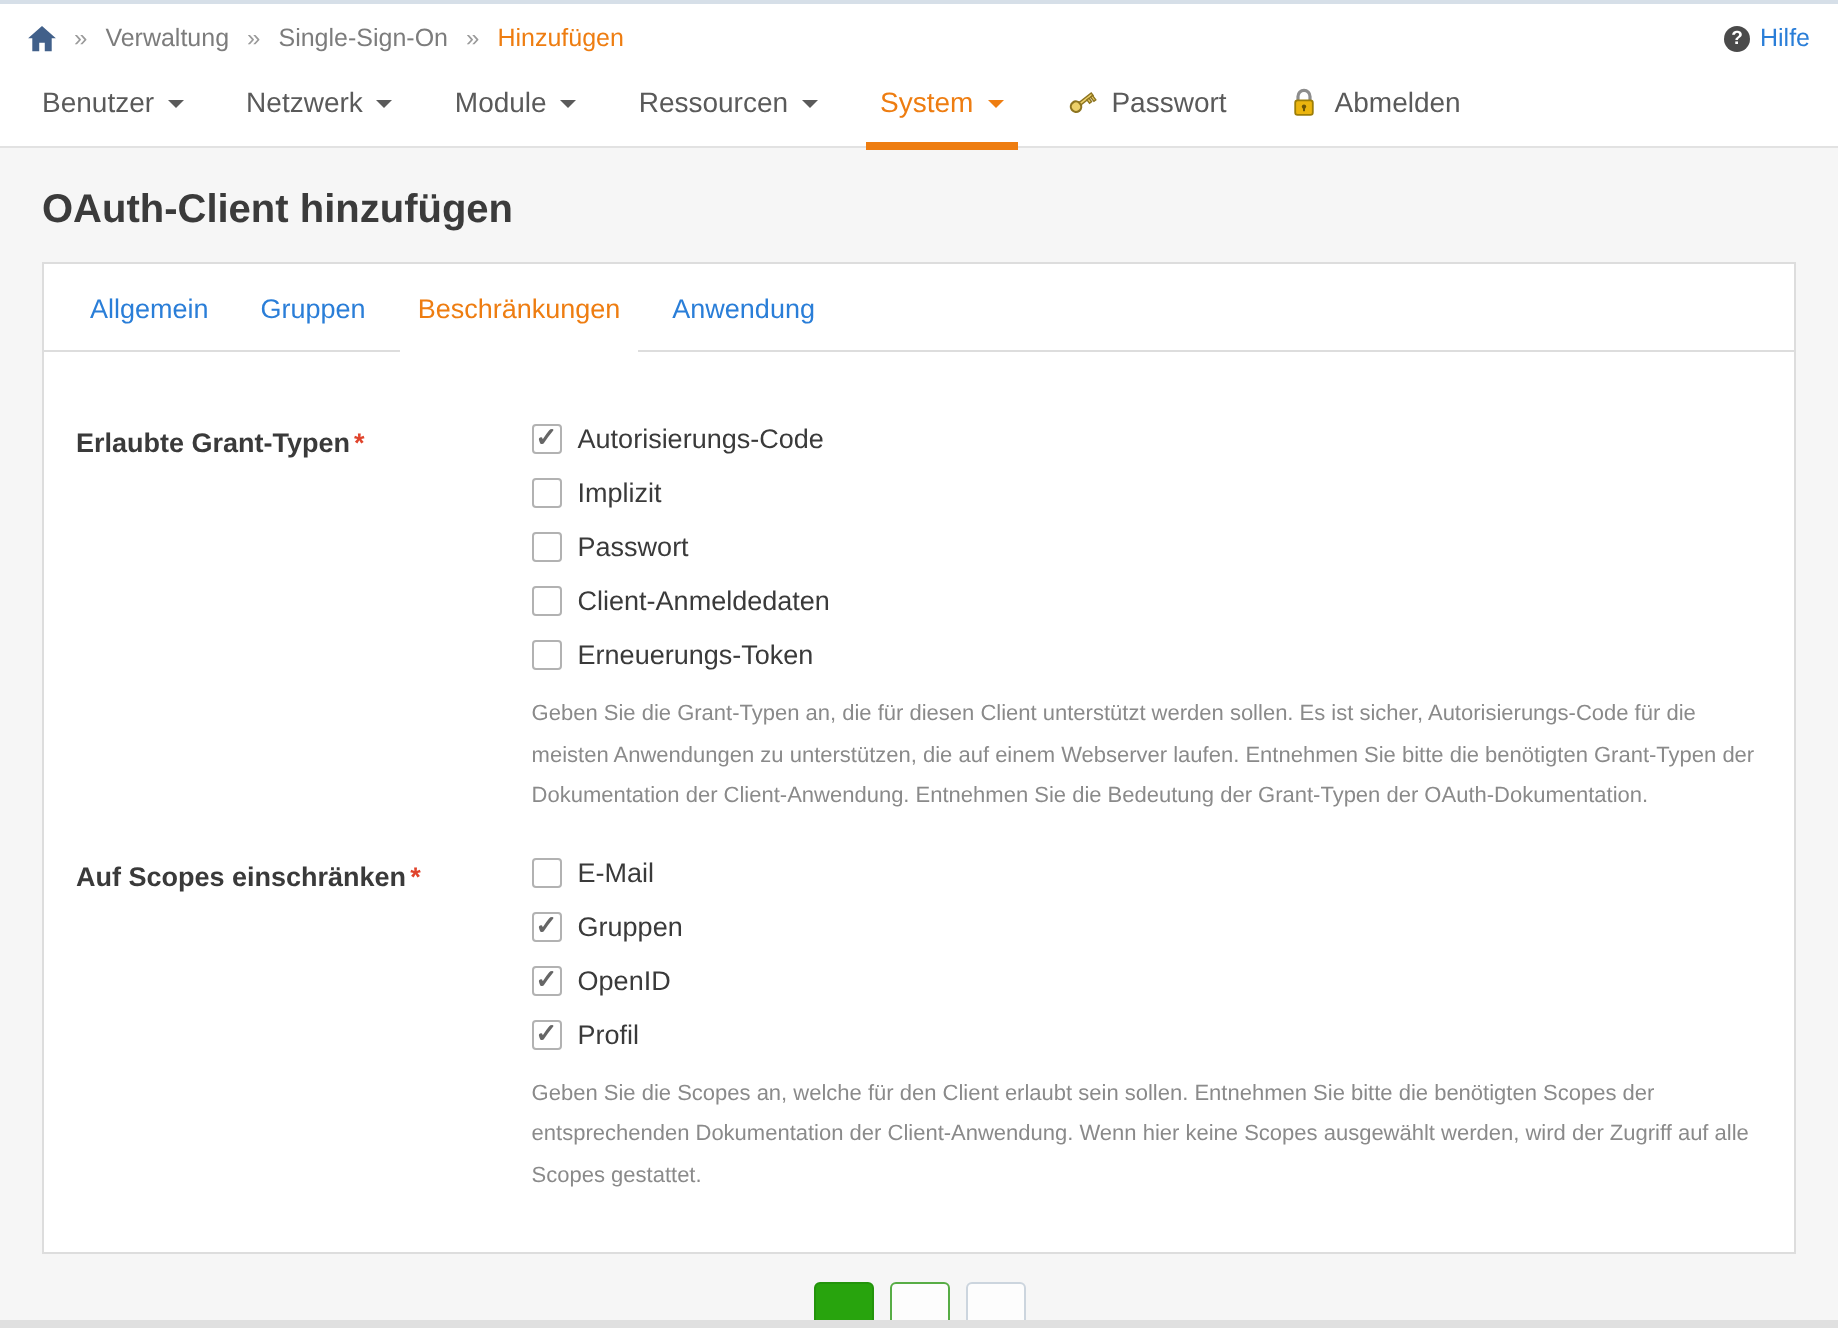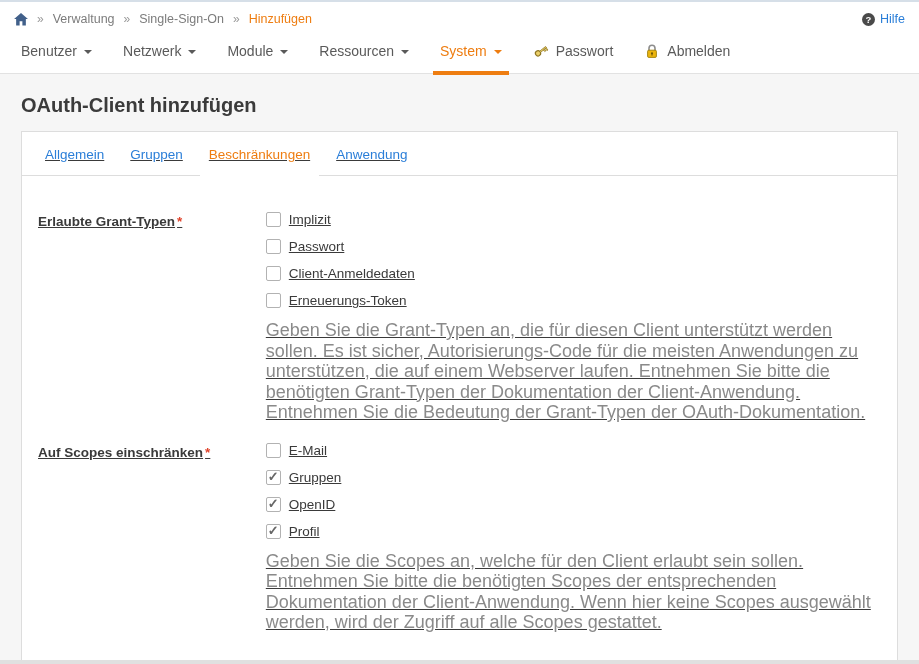--- a/index.html
+++ b/index.html
@@ -18,35 +18,35 @@
 
   .nav-row { display: flex; align-items: flex-start; padding: 0 14px; height: 46px; position: relative; }
   .nav-item { display: flex; align-items: center; gap: 7px; padding: 0 7px; margin-right: 17px; height: 46px; color: #5a5a5a; font-size: 14px; cursor: pointer; position: relative; white-space: nowrap; }
   .nav-item.active { color: #ee7d11; }
   .nav-item.active::after { content: ""; position: absolute; left: 0; right: 0; bottom: -1px; height: 4px; background: #ee7d11; }
   .caret { display: inline-block; width: 0; height: 0; border-left: 4px solid transparent; border-right: 4px solid transparent; border-top: 4px solid currentColor; margin-top: 2px; }
   .nav-icon { display: inline-flex; width: 16px; height: 16px; }
 
   
   .page-title { font-size: 20px; font-weight: 700; color: #3b3b3b; padding: 20px 0 14px 21px; }
-  .panel { margin: 0 21px; background: #fff; border: 1px solid #ddd; text-decoration: underline; }
+  .panel { margin: 0 21px; background: #fff; border: 1px solid #ddd; }
   .tabs { display: flex; padding: 0 10px; border-bottom: 1px solid #ddd; }
   .tab { padding: 15px 9px 13px; margin: 0 4px; font-size: 13.5px; color: #2a7ed8; cursor: pointer; }
   .tab.active { color: #ee7d11; border-bottom: 1px solid #fff; margin-bottom: -1px; }
 
   .form-body { padding: 36px 16px 28px 16px; }
   .form-row { display: flex; align-items: flex-start; margin-bottom: 20px; }
   .form-row:last-child { margin-bottom: 0; }
   .row-label { width: 221px; text-align: left; font-size: 13.5px; font-weight: bold; color: #3a3a3a; padding-top: 1px; line-height: 17px; }
   .req { color: #e0442c; font-weight: bold; margin-left: 2px; }
   .row-control { margin-left: 13px; width: 633px; }
   .cb-item { display: flex; align-items: center; gap: 8px; margin-bottom: 12px; font-size: 13.5px; color: #3a3a3a; cursor: pointer; }
   .cb { position: relative; width: 15px; height: 15px; border: 1px solid #b2b2b2; border-radius: 2px; background: #fff; flex: none; }
   .cb.checked::after { content: "\2713"; position: absolute; top: -2px; left: 1px; font-size: 13px; font-weight: bold; color: #666; }
-  .help-text { margin-top: 2px; font-size: 18px; line-height: 20.5px; color: #8a8a8a; }
+  .help-text { margin-top: 2px; font-size: 11px; line-height: 20.5px; color: #8a8a8a; }
 
   
   .actions { display: flex; justify-content: center; gap: 8px; margin-top: 14px; }
   .btn { display: inline-flex; align-items: center; gap: 7px; padding: 0 14px; height: 31px; font-size: 14px; border-radius: 3px; cursor: pointer; border: 1px solid transparent; background: #fff; font-family: inherit; }
   .btn-green { background: #28a40d; border-color: #23940b; color: #fff; }
   .btn-outline-green { background: #fdfdfd; border-color: #58ad46; color: #2ba30d; }
   .btn-outline-blue { background: #fdfdfd; border-color: #ccd5de; color: #2b6fd4; }
 
   .footer-strip { position: absolute; left: 0; right: 0; bottom: 0; height: 4px; background: #e0e0e0; }
 
@@ -135,20 +135,24 @@
     </div>
 
     <div class="form-body">
 
       <div class="form-row">
         <div class="row-label">
           <span>Erlaubte Grant-Typen</span><span class="req">*</span>
         </div>
         <div class="row-control">
           <label class="cb-item">
+            <span class="cb checked"></span>
+            <span>Autorisierungs-Code</span>
+          </label>
+          <label class="cb-item">
             <span class="cb"></span>
             <span>Implizit</span>
           </label>
           <label class="cb-item">
             <span class="cb"></span>
             <span>Passwort</span>
           </label>
           <label class="cb-item">
             <span class="cb"></span>
             <span>Client-Anmeldedaten</span>

